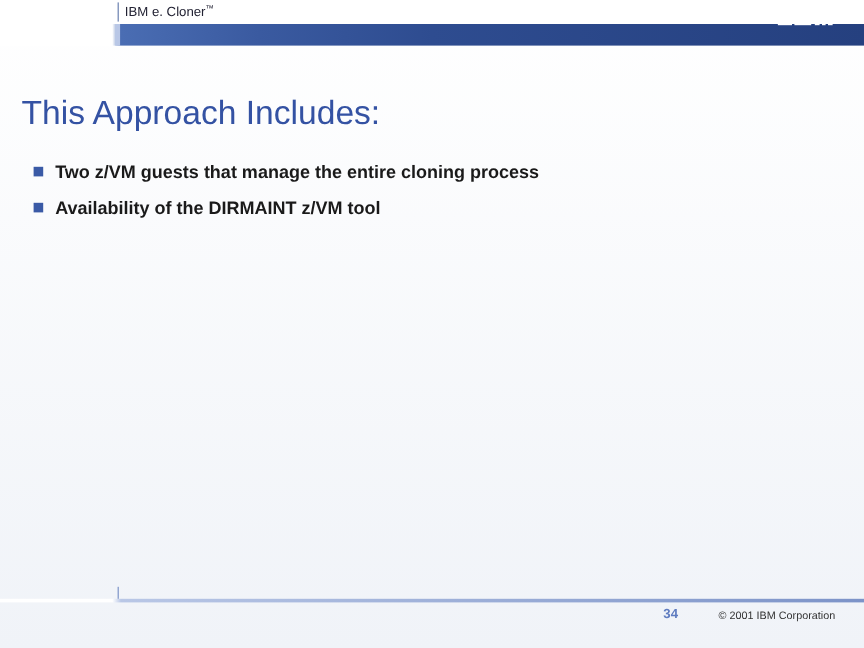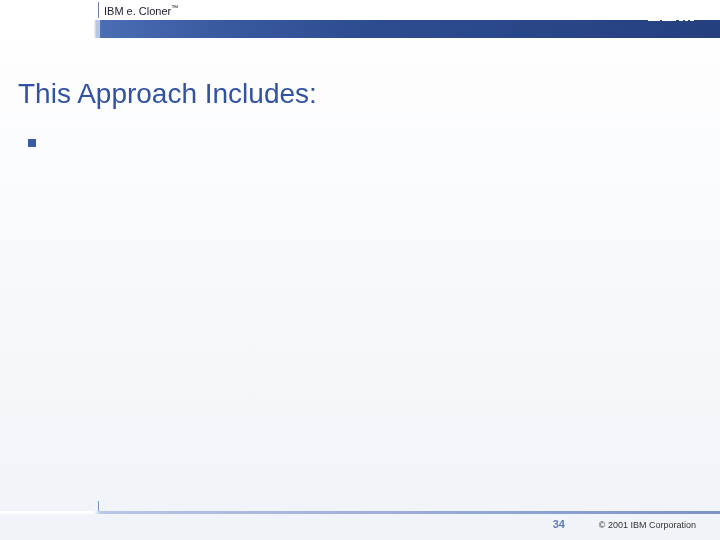--- a/index.html
+++ b/index.html
@@ -106,21 +106,21 @@
     width: 0;
     height: 0;
     border-top: 5px solid transparent;
     border-bottom: 5px solid transparent;
     border-left: 8px solid #3a5aa6;
   }
   .footer {
     position: absolute;
     left: 0;
     right: 0;
-    bottom: 4px;
+    bottom: 16px;
     height: 34px;
   }
   .footer-bar {
     position: absolute;
     left: 0;
     right: 0;
     bottom: 22px;
     height: 3px;
     background: linear-gradient(to right, #fff 0%, #fff 13%, #b9c7e6 14%, #7c93c8 100%);
   }
@@ -189,22 +189,26 @@
       </g>
     </svg>
   </div>
 </div>
 
 <h1 class="title">This Approach Includes:</h1>
 
 <div class="content">
   <ul class="b1">
     <li>
+      <span>Two z/VM guests that manage the entire cloning process</span>
       <ul class="b2">
       </ul>
+    </li>
+    <li>
+      <span>Availability of the DIRMAINT z/VM tool</span>
     </li>
   </ul>
 </div>
 
 <div class="footer">
   <div class="footer-bar"></div>
   <div class="footer-vbar"></div>
   <div class="page-num">34</div>
   <div class="copyright">© 2001 IBM Corporation</div>
 </div>

